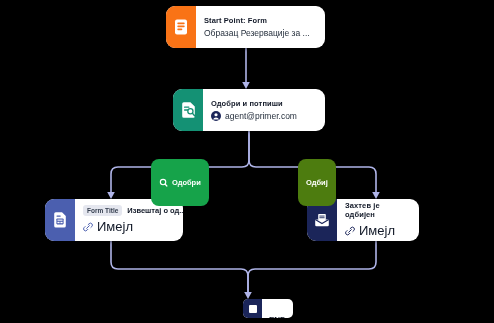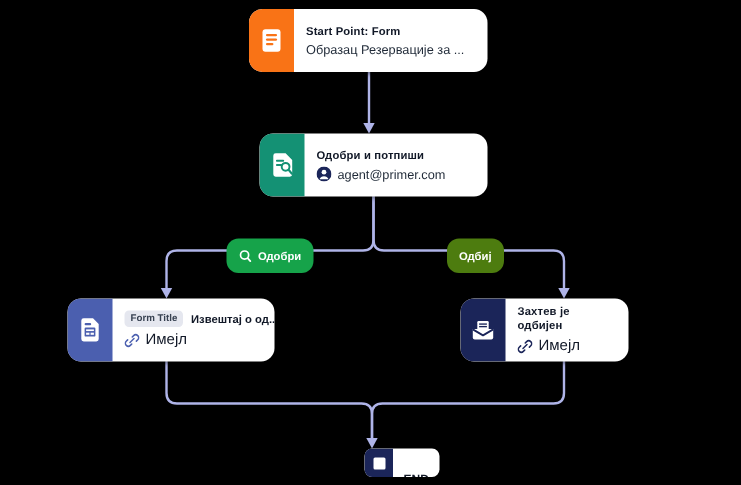--- a/index.html
+++ b/index.html
@@ -6,39 +6,39 @@
   body{width:494px;height:323px;overflow:hidden;font-family:"Liberation Sans",sans-serif;}
   #canvas{position:relative;width:494px;height:323px;background:#000000;}
   svg.wires{position:absolute;left:0;top:0;width:494px;height:323px;pointer-events:none;}
 
   .node{position:absolute;display:flex;border-radius:9px;overflow:hidden;
         background:#ffffff;box-shadow:0 1px 3px rgba(0,0,0,.5);}
   .node .tile{width:30px;flex:0 0 30px;display:flex;align-items:center;justify-content:center;}
   .node .body{flex:1;display:flex;flex-direction:column;justify-content:center;padding:5px 8px;gap:3px;}
   .ttl{font-size:7.5px;font-weight:bold;color:#111827;line-height:1.25;letter-spacing:.1px;}
   .sub{font-size:8.5px;color:#1f2937;line-height:1.25;display:flex;align-items:center;gap:4px;}
-  .sub.small{font-size:10px;color:#111827;align-items:center;}
+  .sub.small{font-size:13px;color:#111827;align-items:center;}
 
   #n-start{left:166px;top:6px;width:159px;height:42px;}
   #n-start .tile{background:#F97316;}
   #n-approve{left:173px;top:89px;width:152px;height:42px;}
   #n-approve .tile{background:#149174;}
   #n-report{left:45px;top:199px;width:138px;height:42px;}
   #n-report .tile{background:#4B5FAF;}
   #n-reject{left:307px;top:199px;width:112px;height:42px;}
   #n-reject .tile{background:#1B2559;}
 
   .chiprow{display:flex;align-items:center;gap:5px;}
   .chip{background:#E5E7EF;color:#374151;font-size:6.5px;font-weight:bold;
         border-radius:3px;padding:2px 4px;white-space:nowrap;}
   .chiptxt{font-size:7.5px;font-weight:bold;color:#111827;white-space:nowrap;
            overflow:hidden;text-overflow:ellipsis;}
 
   .pill{position:absolute;display:flex;align-items:center;gap:4px;height:15px;
-        padding:4px 8px;border-radius:8px;font-size:7.5px;font-weight:bold;color:#fff;white-space:nowrap;}
+        padding:16px 8px;border-radius:8px;font-size:7.5px;font-weight:bold;color:#fff;white-space:nowrap;}
   #p-approve{left:151px;top:159px;background:#16A34A;}
   #p-reject{left:298px;top:159px;background:#4d7c0f;}
 
   #n-end{position:absolute;left:243px;top:299px;height:19px;display:flex;align-items:center;
          border-radius:5px;overflow:hidden;background:#ffffff;}
   #n-end .endtile{width:19px;height:19px;background:#1B2559;display:flex;align-items:center;justify-content:center;}
   #n-end .endsq{width:8px;height:8px;background:#fff;border-radius:1px;}
   #n-end .endlbl{font-size:8px;font-weight:bold;color:#111827;padding:0 7px;margin-top:21px;}
 
   .ico{display:block;}

